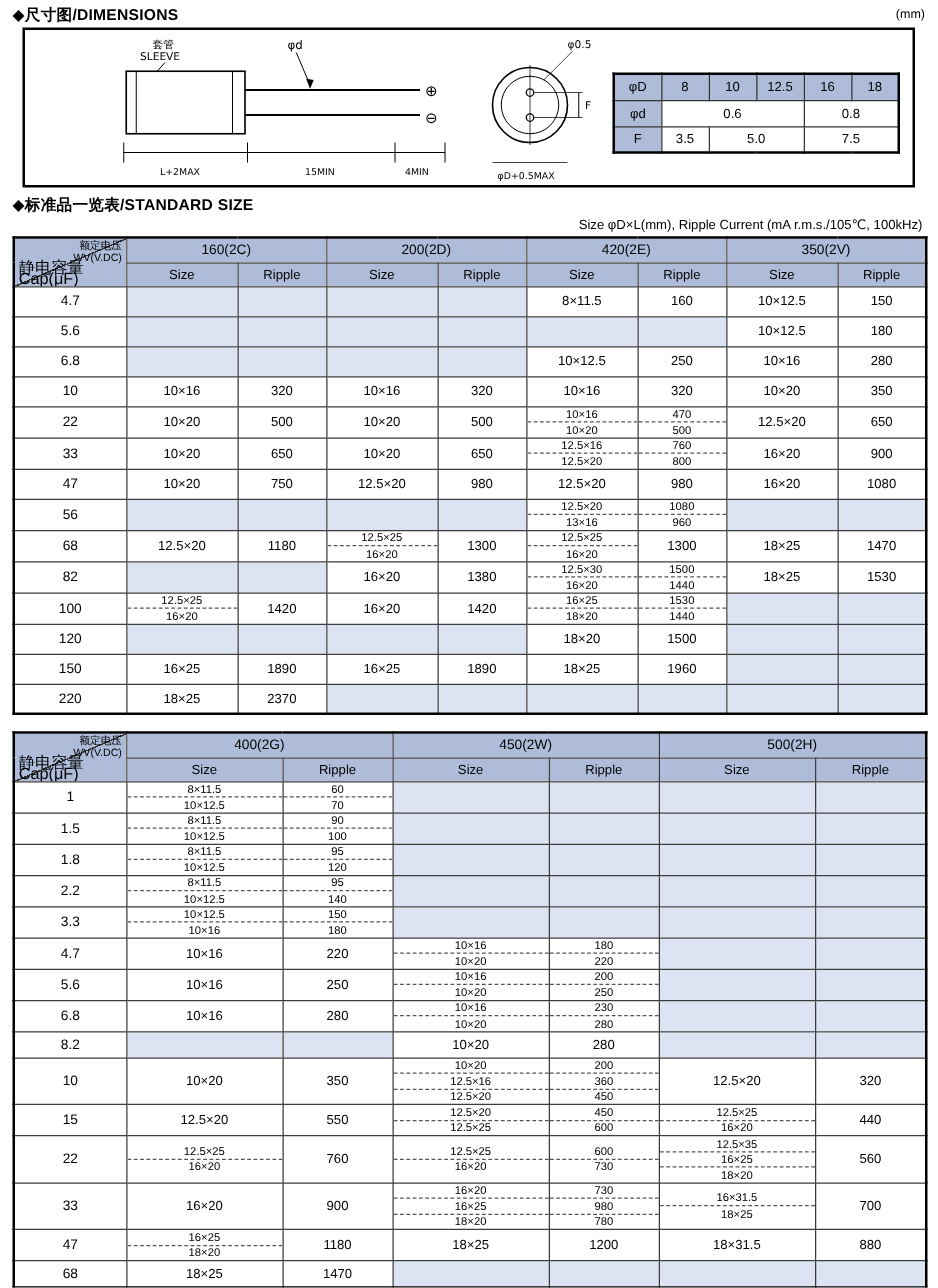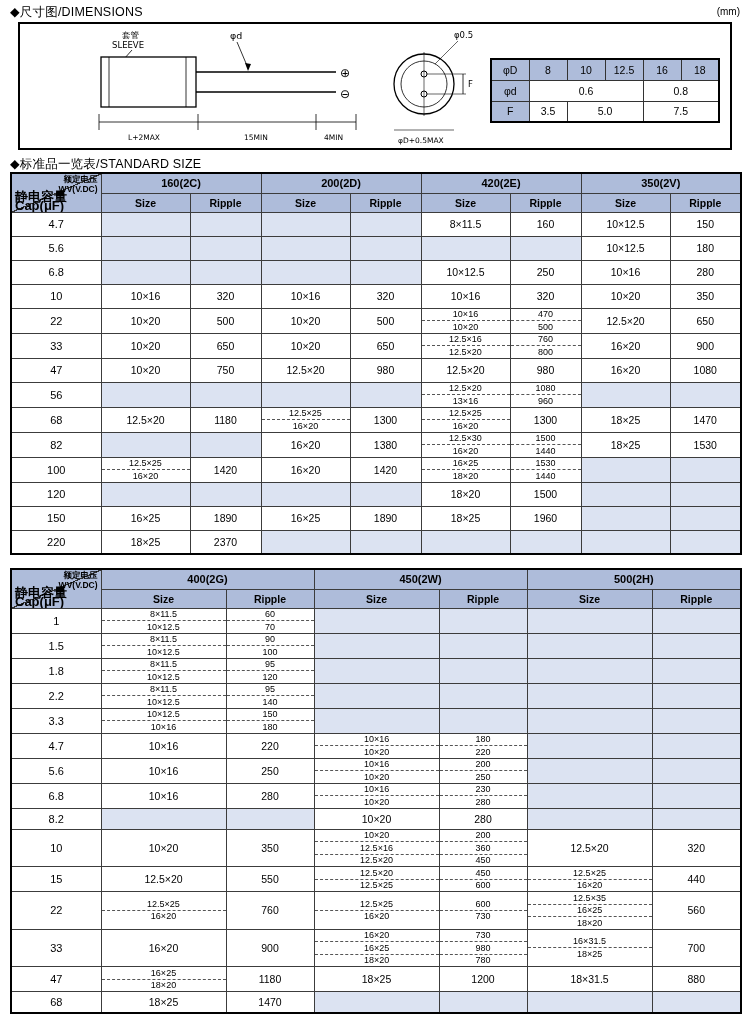--- a/index.html
+++ b/index.html
@@ -4,42 +4,42 @@
 <style>
   * { margin:0; padding:0; box-sizing:border-box; }
   html,body { background:#fff; }
   body {
     width:750px; height:1030px; position:relative;
     font-family:"Liberation Sans","DejaVu Sans",sans-serif; color:#000;
   }
   .page { position:absolute; inset:0; padding:4px 10px; }
 
   .hdr-row { display:flex; justify-content:space-between; align-items:flex-start; height:16px; }
-  .sec-title { font-size:12.5px; font-weight:normal; letter-spacing:0.2px;text-align:right; }
+  .sec-title { font-size:12.5px; font-weight:bold; letter-spacing:0.2px;text-align:right; }
   .unit { font-size:10px; padding-top:2px; }
 
   
   .dim-box { position:relative; margin:2px 8px 0 8px; height:128px; border:2px solid #000; background:#fff; overflow:hidden; }
   .dim-svg { position:absolute; left:6px; top:2px; }
   svg text { font-family:"DejaVu Sans","Liberation Sans",sans-serif; fill:#000; }
   .t7 { font-size:7.5px; } .t8 { font-size:8.5px; } .t9 { font-size:9.5px; } .t12 { font-size:12px; }
 
   table[data-name="dim-table"] { position:absolute; right:10px; top:34px; border-collapse:collapse; background:#fff; border:2px solid #000; }
   table[data-name="dim-table"] td {
     border:1px solid #333; text-align:center; font-size:10.5px; height:21px; min-width:38px; padding:0 4px; background:#fff;
   }
   table[data-name="dim-table"] td.hd { background:var(--header_blue); }
 
   
   .std-title { margin:6px 0 0 0; }
   .std-sub { text-align:right; font-size:10.5px; margin:2px 2px 3px 0; }
 
   table.std { border-collapse:collapse; table-layout:fixed; width:730px; border:2px solid #000; background:#fff; margin-top:0; }
   table.std th, table.std td { border:1px solid #3c3c3c; text-align:center; vertical-align:middle; overflow:hidden; }
-  table.std th { background:var(--header_blue); font-weight:bold; }
+  table.std th { background:var(--header_blue); font-weight:normal; }
   table.std th.vgroup { font-size:11px; height:20px; }
   table.std th.subhead { font-size:10.5px; height:19px; }
   table.std td { font-size:10.5px; background:#fff; padding:0; }
   table.std td.cap { font-size:11px; }
   table.std td.empty { background:var(--empty_cell); }
   table.std td.multi { vertical-align:middle; }
   .lines { width:100%; }
   .line { font-size:9px; line-height:10.5px; padding:0.5px 1px; }
   .line:not(:last-child) { border-bottom:1px dashed #555; }
 
@@ -129,20 +129,21 @@
             <td data-name="dim-value-cell" colspan="2">5.0</td>
             <td data-name="dim-value-cell" colspan="2">7.5</td>
           </tr>
         </tbody>
       </table>
   </div>
 
   <div class="hdr-row std-title" data-name="standard-size-header-row">
     <div class="sec-title" data-name="standard-size-section-title">◆标准品一览表/STANDARD SIZE</div>
   </div>
+  <div class="std-sub" data-name="size-ripple-subtitle">Size φD×L(mm), Ripple Current (mA r.m.s./105℃, 100kHz)</div>
 
   <table class="std" data-name="std-table-1">
       <colgroup>
         <col style="width: 90px;">
         <col style="width: 89px;">
         <col style="width: 71px;">
         <col style="width: 89px;">
         <col style="width: 71px;">
         <col style="width: 89px;">
         <col style="width: 71px;">

